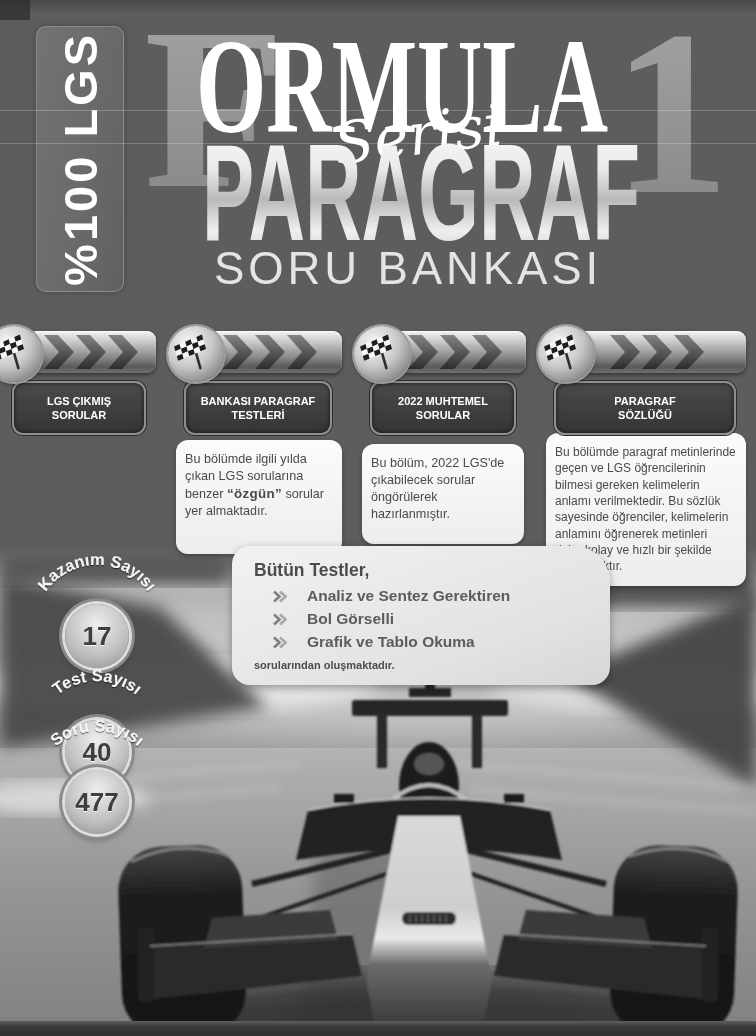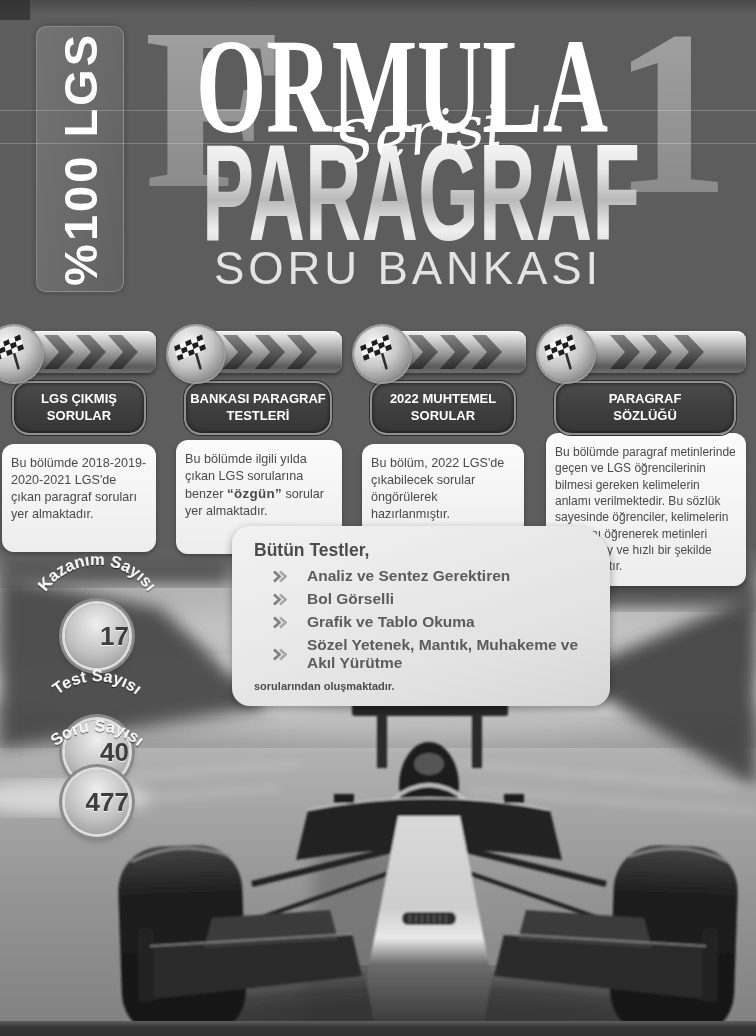--- a/index.html
+++ b/index.html
@@ -47,25 +47,25 @@
   }
   .chev-bar svg{position:absolute;left:50%;top:50%;transform:translate(-50%,-50%);}
   .flag-circle{
     position:absolute;left:-6px;top:0;width:56px;height:56px;border-radius:50%;z-index:2;
     background:radial-gradient(circle at 36% 30%,#f7f7f7,#c9c9c9 45%,#878787 80%,#6f6f6f);
     box-shadow:0 0 0 2px #9d9d9d,0 2px 5px rgba(0,0,0,.5);
     display:flex;align-items:center;justify-content:center;
   }
   .feature.first .flag-circle{left:-16px;}
   .plate{
-    position:relative;margin:-3px 12px 0 10px;min-height:44px;border-radius:17px;
+    position:relative;margin:-3px 12px 0 10px;min-height:44px;border-radius:11px;
     background:linear-gradient(#4a4a4a,#353535);
     border:2px solid #8f8f8f;box-shadow:0 0 0 1px #2c2c2c,inset 0 0 4px rgba(0,0,0,.7);
     display:flex;flex-direction:column;align-items:center;justify-content:center;
-    color:#fff;font-weight:bold;font-size:13px;line-height:1.3;text-align:center;z-index:1;
+    color:#fff;font-weight:bold;font-size:11px;line-height:1.3;text-align:center;z-index:1;
     padding:3px 2px;
   }
   .card{
     background:linear-gradient(#fbfbfb,#ededed);border-radius:12px;
     padding:11px 9px;color:#4a4a4a;font-size:12.6px;line-height:1.34;
     box-shadow:0 2px 4px rgba(0,0,0,.3);
   }
   .feature.f1 .card{margin:9px 2px 0 0;min-height:86px;}
   .feature.f2 .card{margin:5px 2px 0 2px;min-height:92px;}
   .feature.f3 .card{margin:9px 4px 0 2px;min-height:78px;}
@@ -77,29 +77,29 @@
   .photo-fade{position:absolute;left:0;top:548px;width:756px;height:34px;z-index:2;
     background:linear-gradient(#5d5d5d,rgba(93,93,93,0));}
 
   
   .stat{position:absolute;left:22px;width:150px;z-index:5;text-align:center;}
   .stat .arc{display:block;margin:0 auto;}
   .stat-circle{
     width:64px;height:64px;border-radius:50%;margin:-6px auto 0;
     background:radial-gradient(circle at 50% 32%,#efefef,#c2c2c2 55%,#949494 95%);
     box-shadow:0 0 0 3px #dedede,0 0 0 6px #8a8a8a,0 4px 8px rgba(0,0,0,.55);
-    display:flex;align-items:center;justify-content:flex-end;
+    display:flex;align-items:center;justify-content:center;
     color:#3e3e3e;font-weight:bold;font-size:26px;
     text-shadow:0 1px 0 rgba(255,255,255,.8);
   }
   .stat.s1{top:552px}.stat.s2{top:668px}.stat.s3{top:718px}
 
   
   .tests-box{
-    position:absolute;left:232px;top:526px;width:378px;z-index:5;
+    position:absolute;left:232px;top:546px;width:378px;z-index:5;
     background:linear-gradient(160deg,#f2f2f2,#e2e2e2 70%,#d6d6d6);
     border-radius:18px 36px 18px 18px;
     box-shadow:0 3px 8px rgba(0,0,0,.35);
     padding:14px 18px 14px 22px;box-sizing:border-box;color:#4c4c4c;
   }
   .tests-box .heading{font-weight:bold;font-size:17.5px;margin-bottom:6px;}
   .tests-box ul{list-style:none;margin:0;padding:0 0 0 18px;}
   .tests-box li{display:flex;align-items:center;gap:20px;font-weight:bold;color:#5c5c5c;
     font-size:15.5px;margin:5px 0;}
   .tests-box li svg{flex:0 0 auto;}
@@ -300,23 +300,20 @@
                 </g>
               </g>
             </g>
           </svg>
         </div>
       </div>
       <div class="plate">
         <span>LGS ÇIKMIŞ</span>
         <span>SORULAR</span>
       </div>
-      <div class="card">
-        <span>Bu bölümde 2018-2019-2020-2021 LGS'de çıkan paragraf soruları yer almaktadır.</span>
-      </div>
     </div>
 
     <div class="feature f2">
       <div class="emblem">
         <div class="chev-bar">
           <svg width="104" height="38" viewBox="0 0 104 38">
             <g fill="url(#chevG)">
               <path d="M4,2 h14 l16,17 l-16,17 h-14 l15,-17 z"></path>
               <path d="M36,2 h14 l16,17 l-16,17 h-14 l15,-17 z"></path>
               <path d="M68,2 h14 l16,17 l-16,17 h-14 l15,-17 z"></path>
@@ -512,25 +509,18 @@
         </svg>
         <span>Bol Görselli</span>
       </li>
       <li>
         <svg width="15" height="13" viewBox="0 0 15 13">
           <path d="M2,1.5 L7.5,6.5 L2,11.5" stroke="#7f7f7f" stroke-width="2.6" fill="none"></path>
           <path d="M8,1.5 L13.5,6.5 L8,11.5" stroke="#a8a8a8" stroke-width="2.6" fill="none"></path>
         </svg>
         <span>Grafik ve Tablo Okuma</span>
       </li>
-      <li>
-        <svg width="15" height="13" viewBox="0 0 15 13">
-          <path d="M2,1.5 L7.5,6.5 L2,11.5" stroke="#7f7f7f" stroke-width="2.6" fill="none"></path>
-          <path d="M8,1.5 L13.5,6.5 L8,11.5" stroke="#a8a8a8" stroke-width="2.6" fill="none"></path>
-        </svg>
-        <span>Sözel Yetenek, Mantık, Muhakeme ve Akıl Yürütme</span>
-      </li>
     </ul>
     <div class="footer">sorularından oluşmaktadır.</div>
   </div>
 
   <div class="bottom-strip"></div>
 </div>
 
 </body></html>

